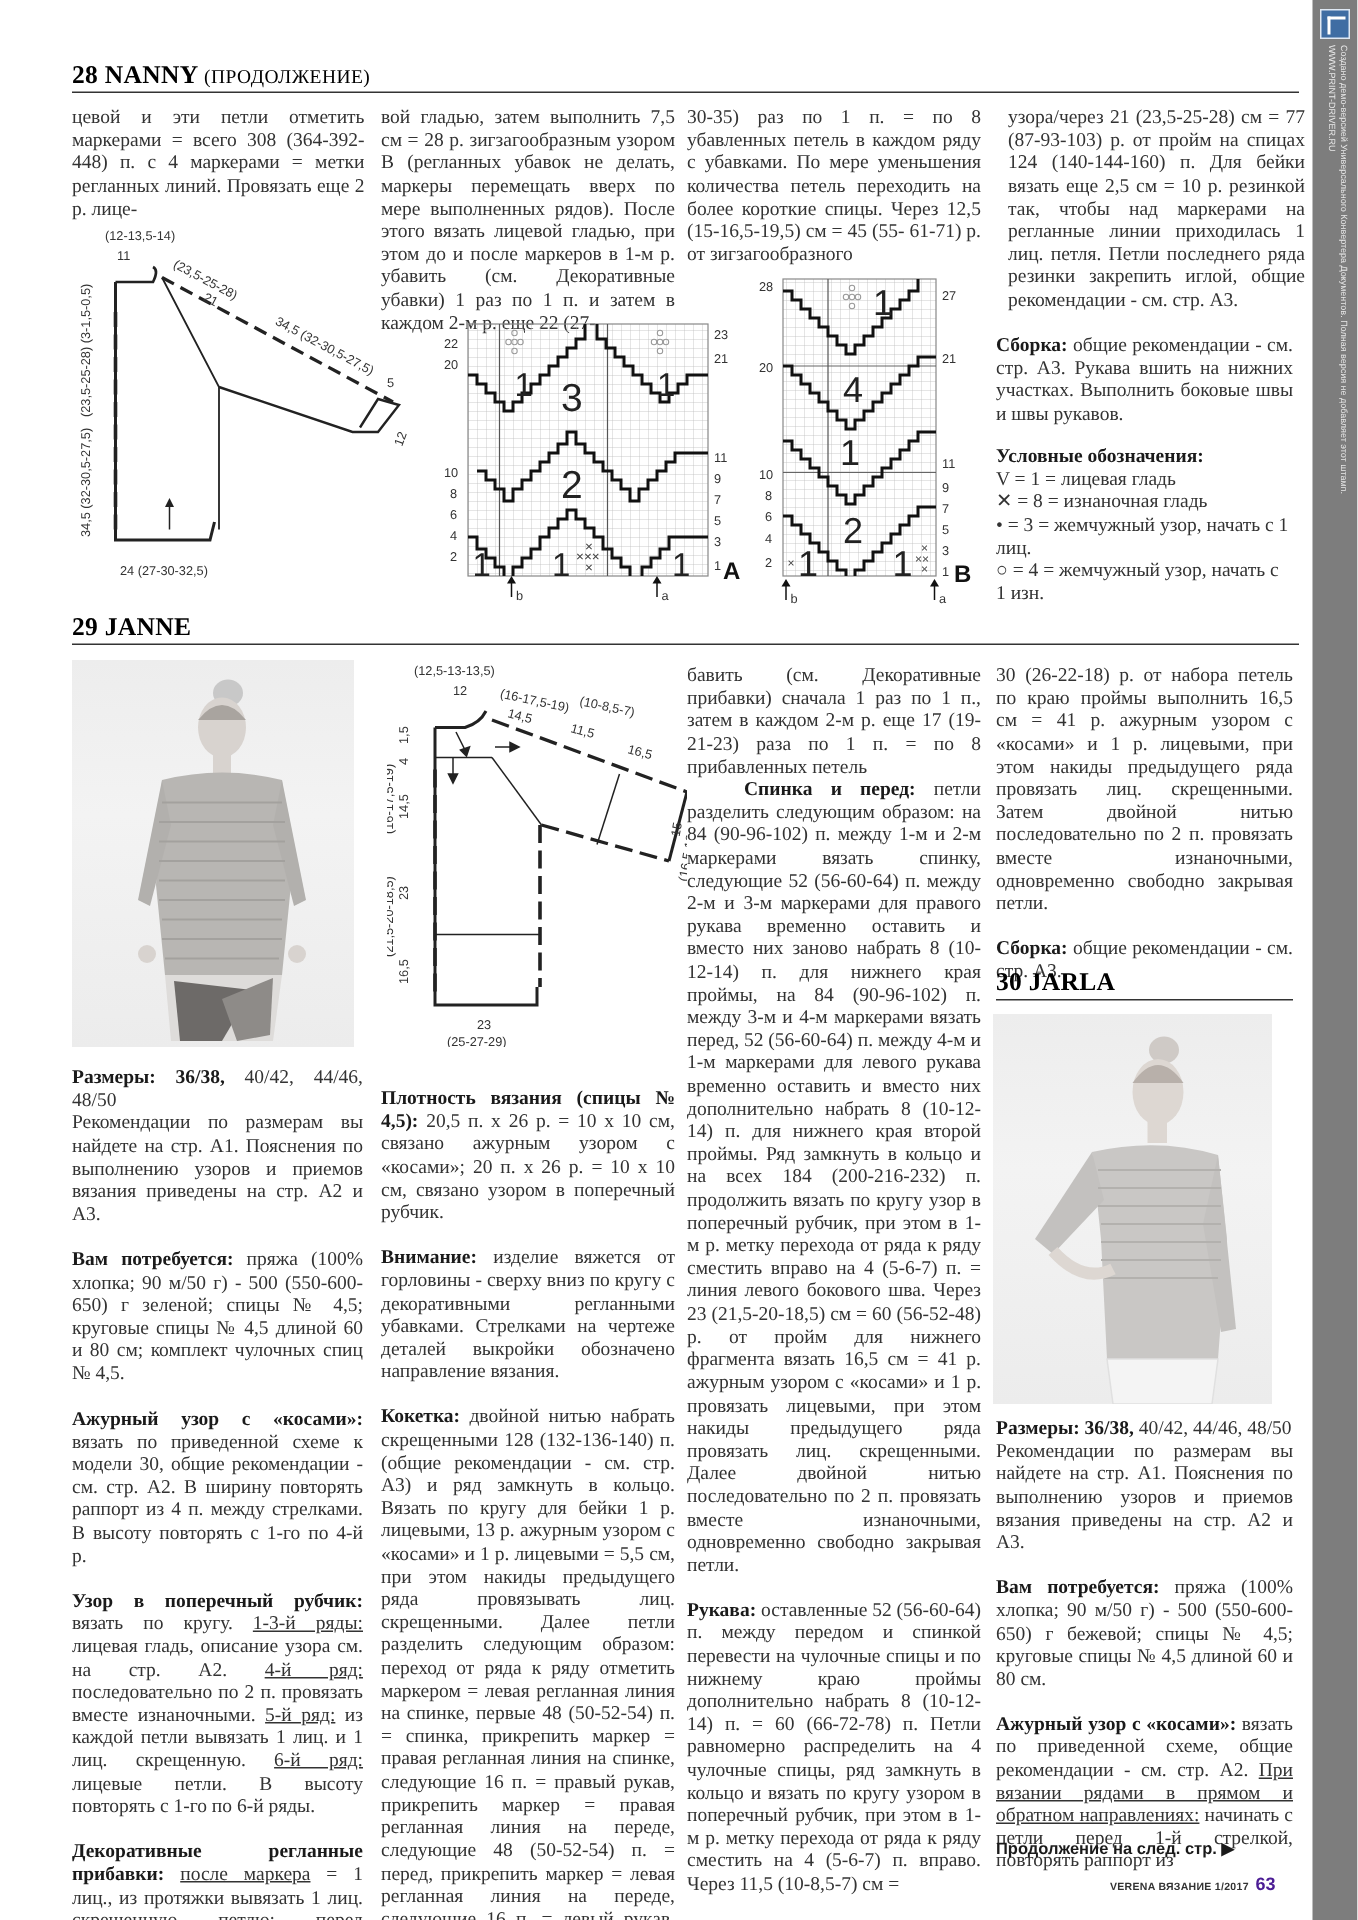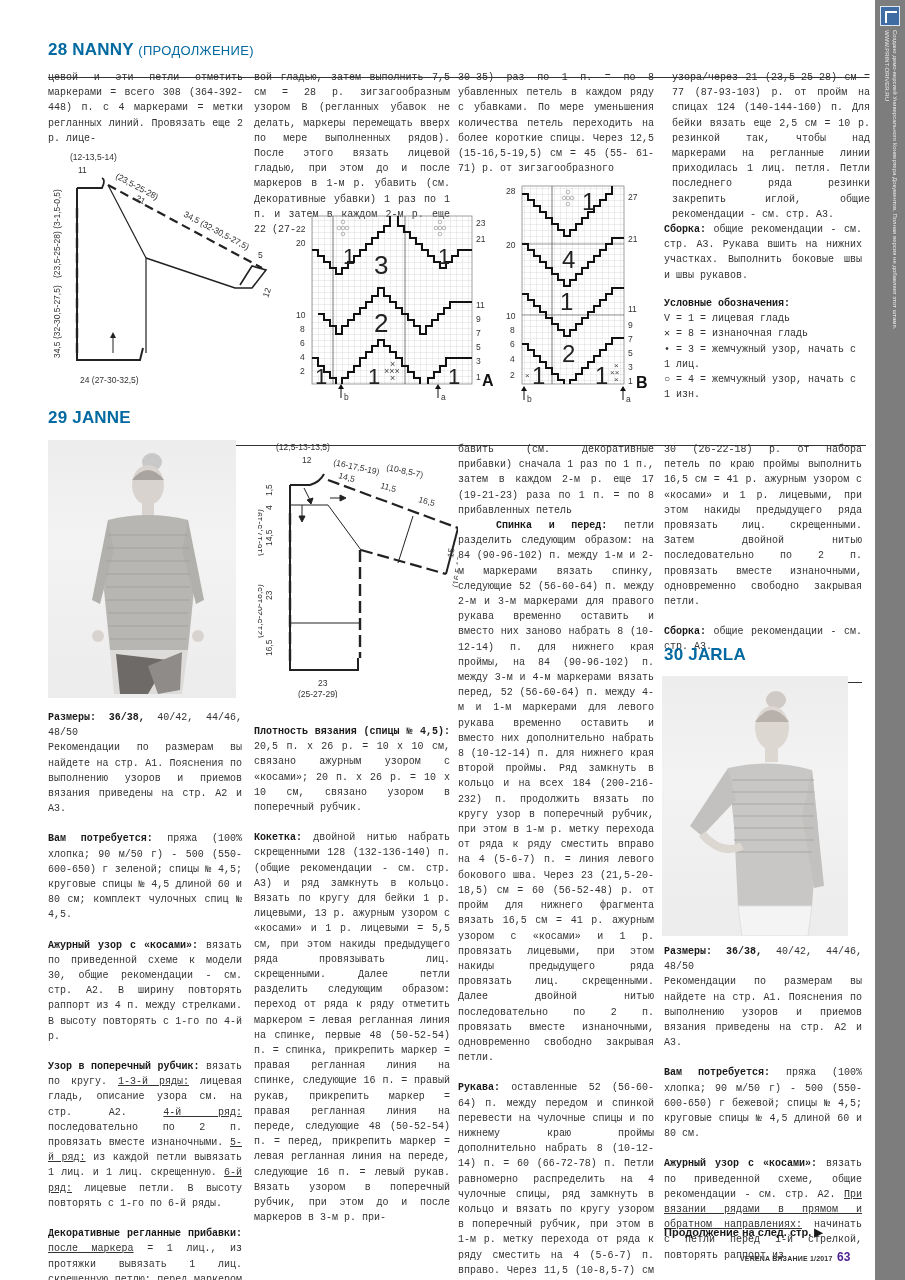--- a/index.html
+++ b/index.html
@@ -1,23 +1,23 @@
 <!DOCTYPE html>
 <html><head>
 <meta charset="utf-8">
 <style>
   * { box-sizing: border-box; margin: 0; padding: 0; }
   html, body { width: 905px; height: 1280px; background: #ffffff; overflow: hidden; }
   body { position: relative; font-family: "Liberation Sans", sans-serif; color: #2a2a2a; }
   .abs { position: absolute; }
-  .txt { font-family: Liberation Mono, monospace; font-size: 10px; line-height: 15.2px; color: #333; text-align: justify; }
+  .txt { font-family: Liberation Serif, serif; font-size: 13px; line-height: 15.2px; color: #333; text-align: justify; }
   .txt b { color: #1a1a1a; }
   .txt u { text-decoration: underline; }
   .para { margin-bottom: 15px; }
-  .section-head { font-family: Liberation Sans, sans-serif; font-weight: bold; font-size: 17px; color: #0369a1; border-bottom: 1.5px solid #333; padding-bottom: 17px; letter-spacing: 0.2px; }
+  .section-head { font-family: Liberation Serif, serif; font-weight: bold; font-size: 17px; color: #000000; border-bottom: 1.5px solid #333; padding-bottom: 1px; letter-spacing: 0.2px; }
   .section-head .sub { font-weight: normal; font-size: 13px; letter-spacing: 0.3px; }
   .sidebar { left: 875px; top: 0; width: 30px; height: 1280px; background: #7d7d7d; }
   .sidebar .logo { position: absolute; left: 5px; top: 6px; width: 20px; height: 20px; background: #3f6da3; border: 1px solid #dfe8f3; }
   .sidebar .logo::before { content: ""; position: absolute; left: 4px; top: 4px; width: 10px; height: 10px; border: 2px solid #fff; border-right: none; border-bottom: none; }
   .sidebar .vtext { position: absolute; left: 8px; top: 30px; writing-mode: vertical-rl; font-size: 6px; color: #e8e8e8; line-height: 8px; white-space: nowrap; }
   .photo { background: linear-gradient(180deg, #ededed 0%, #f3f3f3 40%, #ececec 100%); overflow: hidden; }
   .diagram-label { font-family: "Liberation Sans", sans-serif; font-size: 8.5px; fill: #333; }
   .footer-next { font-weight: bold; font-size: 11px; color: #1a1a1a; }
   .footer-mag { font-size: 7px; font-weight: bold; letter-spacing: 0.2px; color: #333; }
   .footer-page { font-size: 12px; font-weight: bold; color: #4c1d95; }
@@ -302,20 +302,23 @@
   <div class="para">
     <b>Декоративные регланные прибавки:</b> <u>после маркера</u><span> = 1 лиц., из протяжки вывязать 1 лиц. скрещенную петлю; </span><u>перед маркером</u><span> = из протяжки вывязать 1 лиц. скрещенную петлю, 1 лиц.</span>
   </div>
 </div>
 
 <div class="abs txt" style="left:254px; top:724px; width:196px;">
   <div class="para">
     <b>Плотность вязания (спицы № 4,5):</b><span> 20,5 п. х 26 р. = 10 х 10 см, связано ажурным узором с «косами»; 20 п. х 26 р. = 10 х 10 см, связано узором в поперечный рубчик.</span>
   </div>
   <div class="para">
+    <b>Внимание:</b><span> изделие вяжется от горловины - сверху вниз по кругу с декоративными регланными убавками. Стрелками на чертеже деталей выкройки обозначено направление вязания.</span>
+  </div>
+  <div class="para">
     <b>Кокетка:</b><span> двойной нитью набрать скрещенными 128 (132-136-140) п. (общие рекомендации - см. стр. А3) и ряд замкнуть в кольцо. Вязать по кругу для бейки 1 р. лицевыми, 13 р. ажурным узором с «косами» и 1 р. лицевыми = 5,5 см, при этом накиды предыдущего ряда провязывать лиц. скрещенными. Далее петли разделить следующим образом: переход от ряда к ряду отметить маркером = левая регланная линия на спинке, первые 48 (50-52-54) п. = спинка, прикрепить маркер = правая регланная линия на спинке, следующие 16 п. = правый рукав, прикрепить маркер = правая регланная линия на переде, следующие 48 (50-52-54) п. = перед, прикрепить маркер = левая регланная линия на переде, следующие 16 п. = левый рукав. Вязать узором в поперечный рубчик, при этом до и после маркеров в 3-м р. при-</span>
   </div>
 </div>
 
 <div class="abs txt" style="left:458px; top:442px; width:196px;">
   <div>бавить (см. Декоративные прибавки) сначала 1 раз по 1 п., затем в каждом 2-м р. еще 17 (19-21-23) раза по 1 п. = по 8 прибавленных петель</div>
   <div class="para" style="text-indent:38px;">
     <b>Спинка и перед:</b><span> петли разделить следующим образом: на 84 (90-96-102) п. между 1-м и 2-м маркерами вязать спинку, следующие 52 (56-60-64) п. между 2-м и 3-м маркерами для правого рукава временно оставить и вместо них заново набрать 8 (10-12-14) п. для нижнего края проймы, на 84 (90-96-102) п. между 3-м и 4-м маркерами вязать перед, 52 (56-60-64) п. между 4-м и 1-м маркерами для левого рукава временно оставить и вместо них дополнительно набрать 8 (10-12-14) п. для нижнего края второй проймы. Ряд замкнуть в кольцо и на всех 184 (200-216-232) п. продолжить вязать по кругу узор в поперечный рубчик, при этом в 1-м р. метку перехода от ряда к ряду сместить вправо на 4 (5-6-7) п. = линия левого бокового шва. Через 23 (21,5-20-18,5) см = 60 (56-52-48) р. от пройм для нижнего фрагмента вязать 16,5 см = 41 р. ажурным узором с «косами» и 1 р. провязать лицевыми, при этом накиды предыдущего ряда провязать лиц. скрещенными. Далее двойной нитью последовательно по 2 п. провязать вместе изнаночными, одновременно свободно закрывая петли.</span>
   </div>
   <div class="para">

